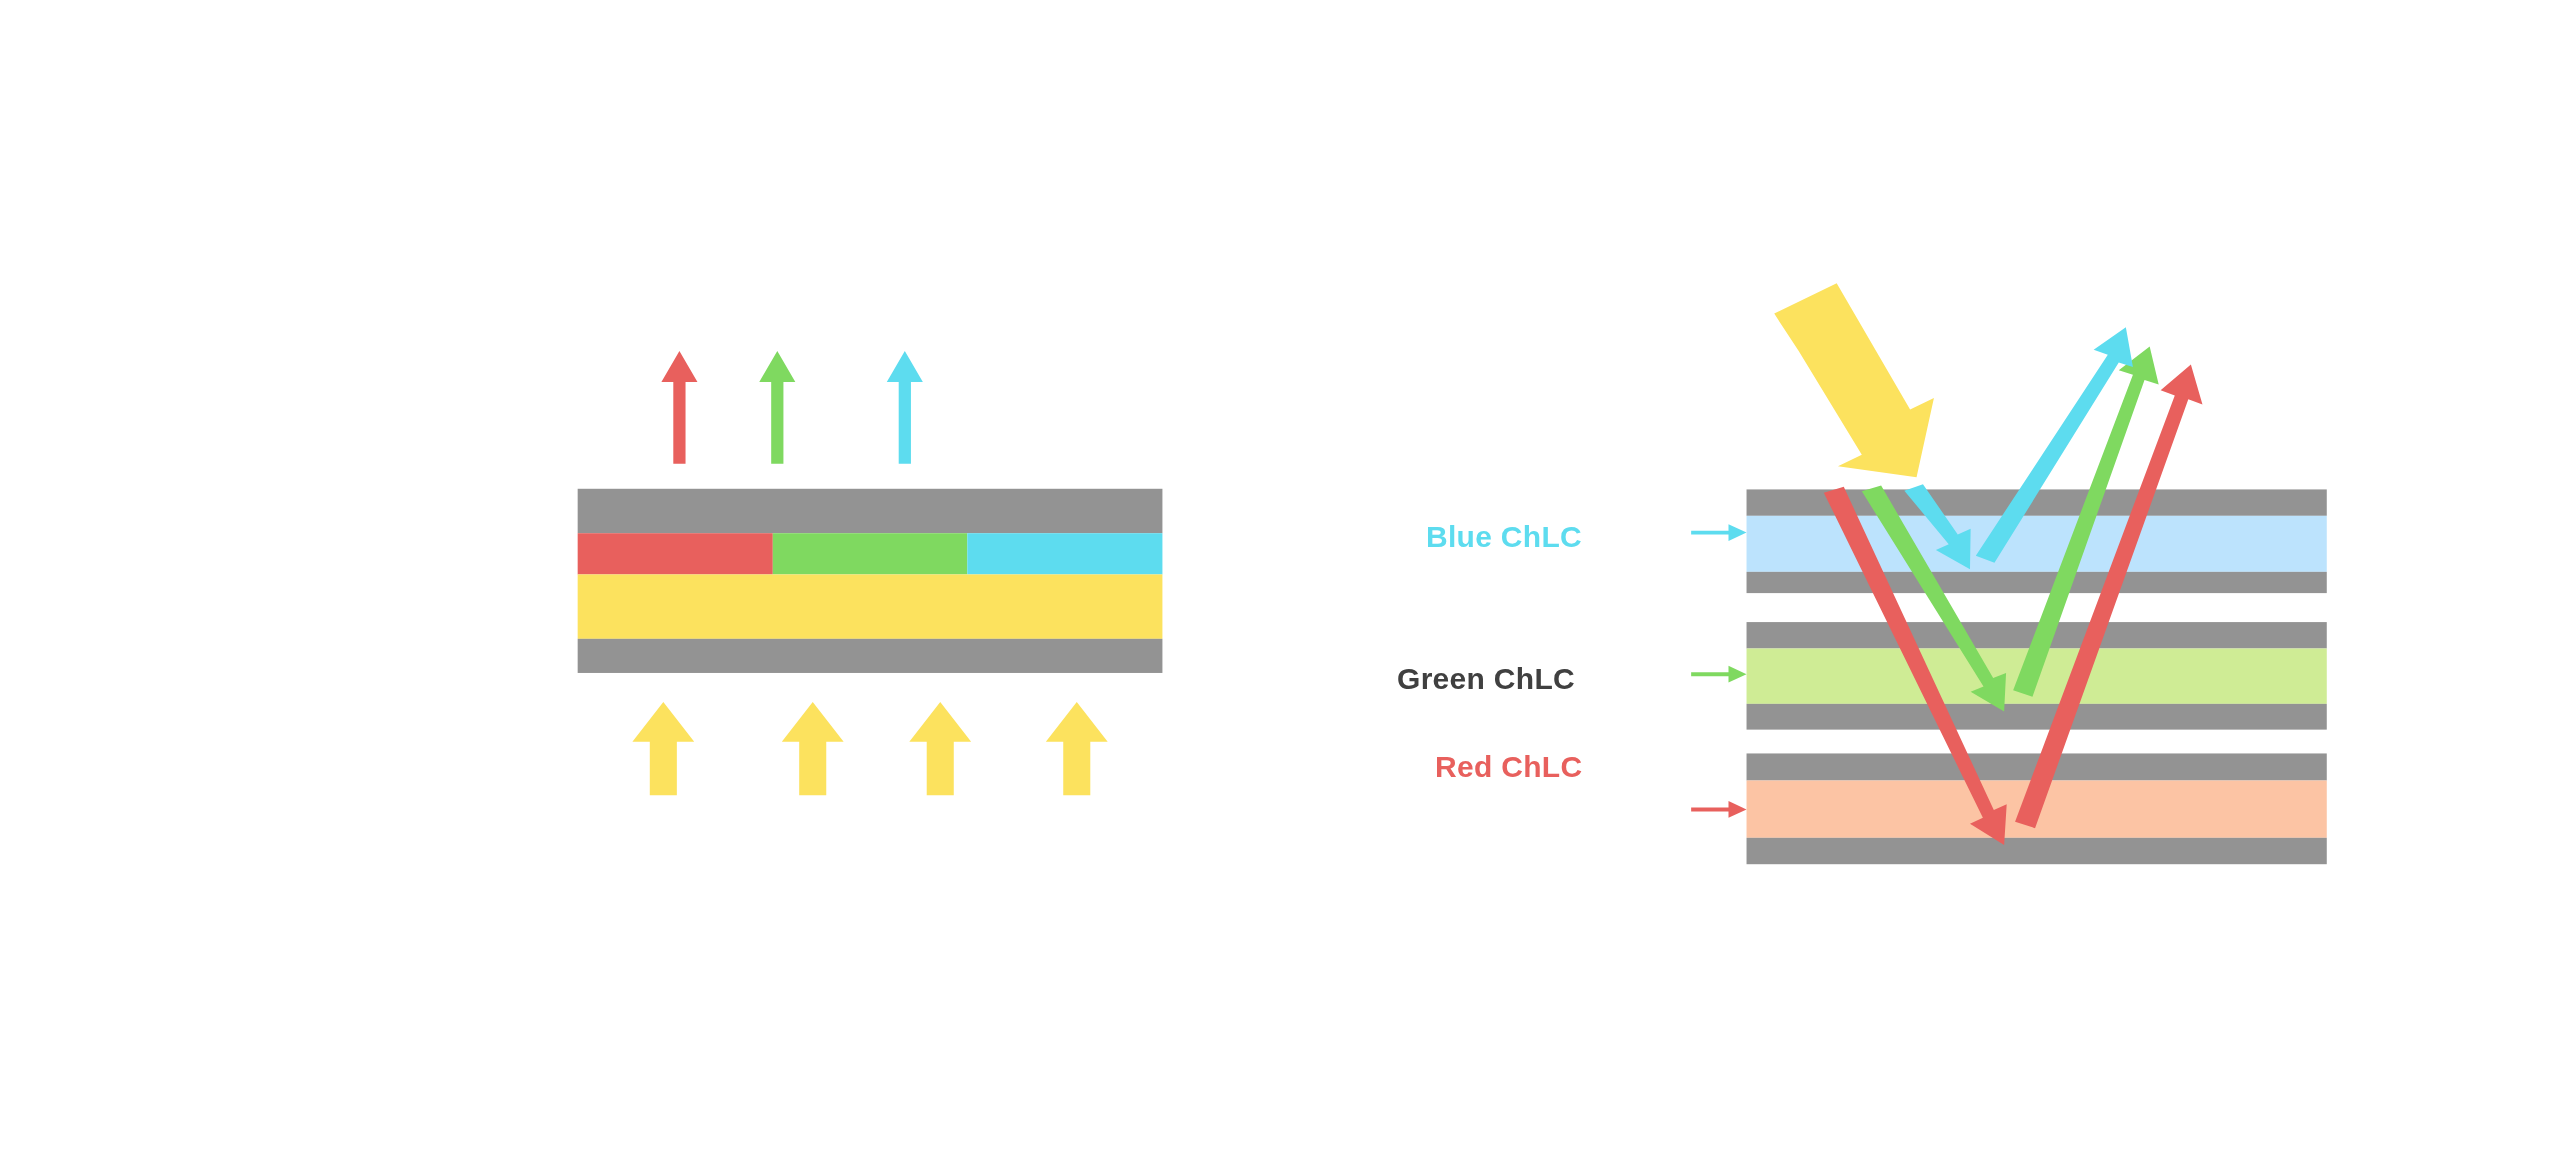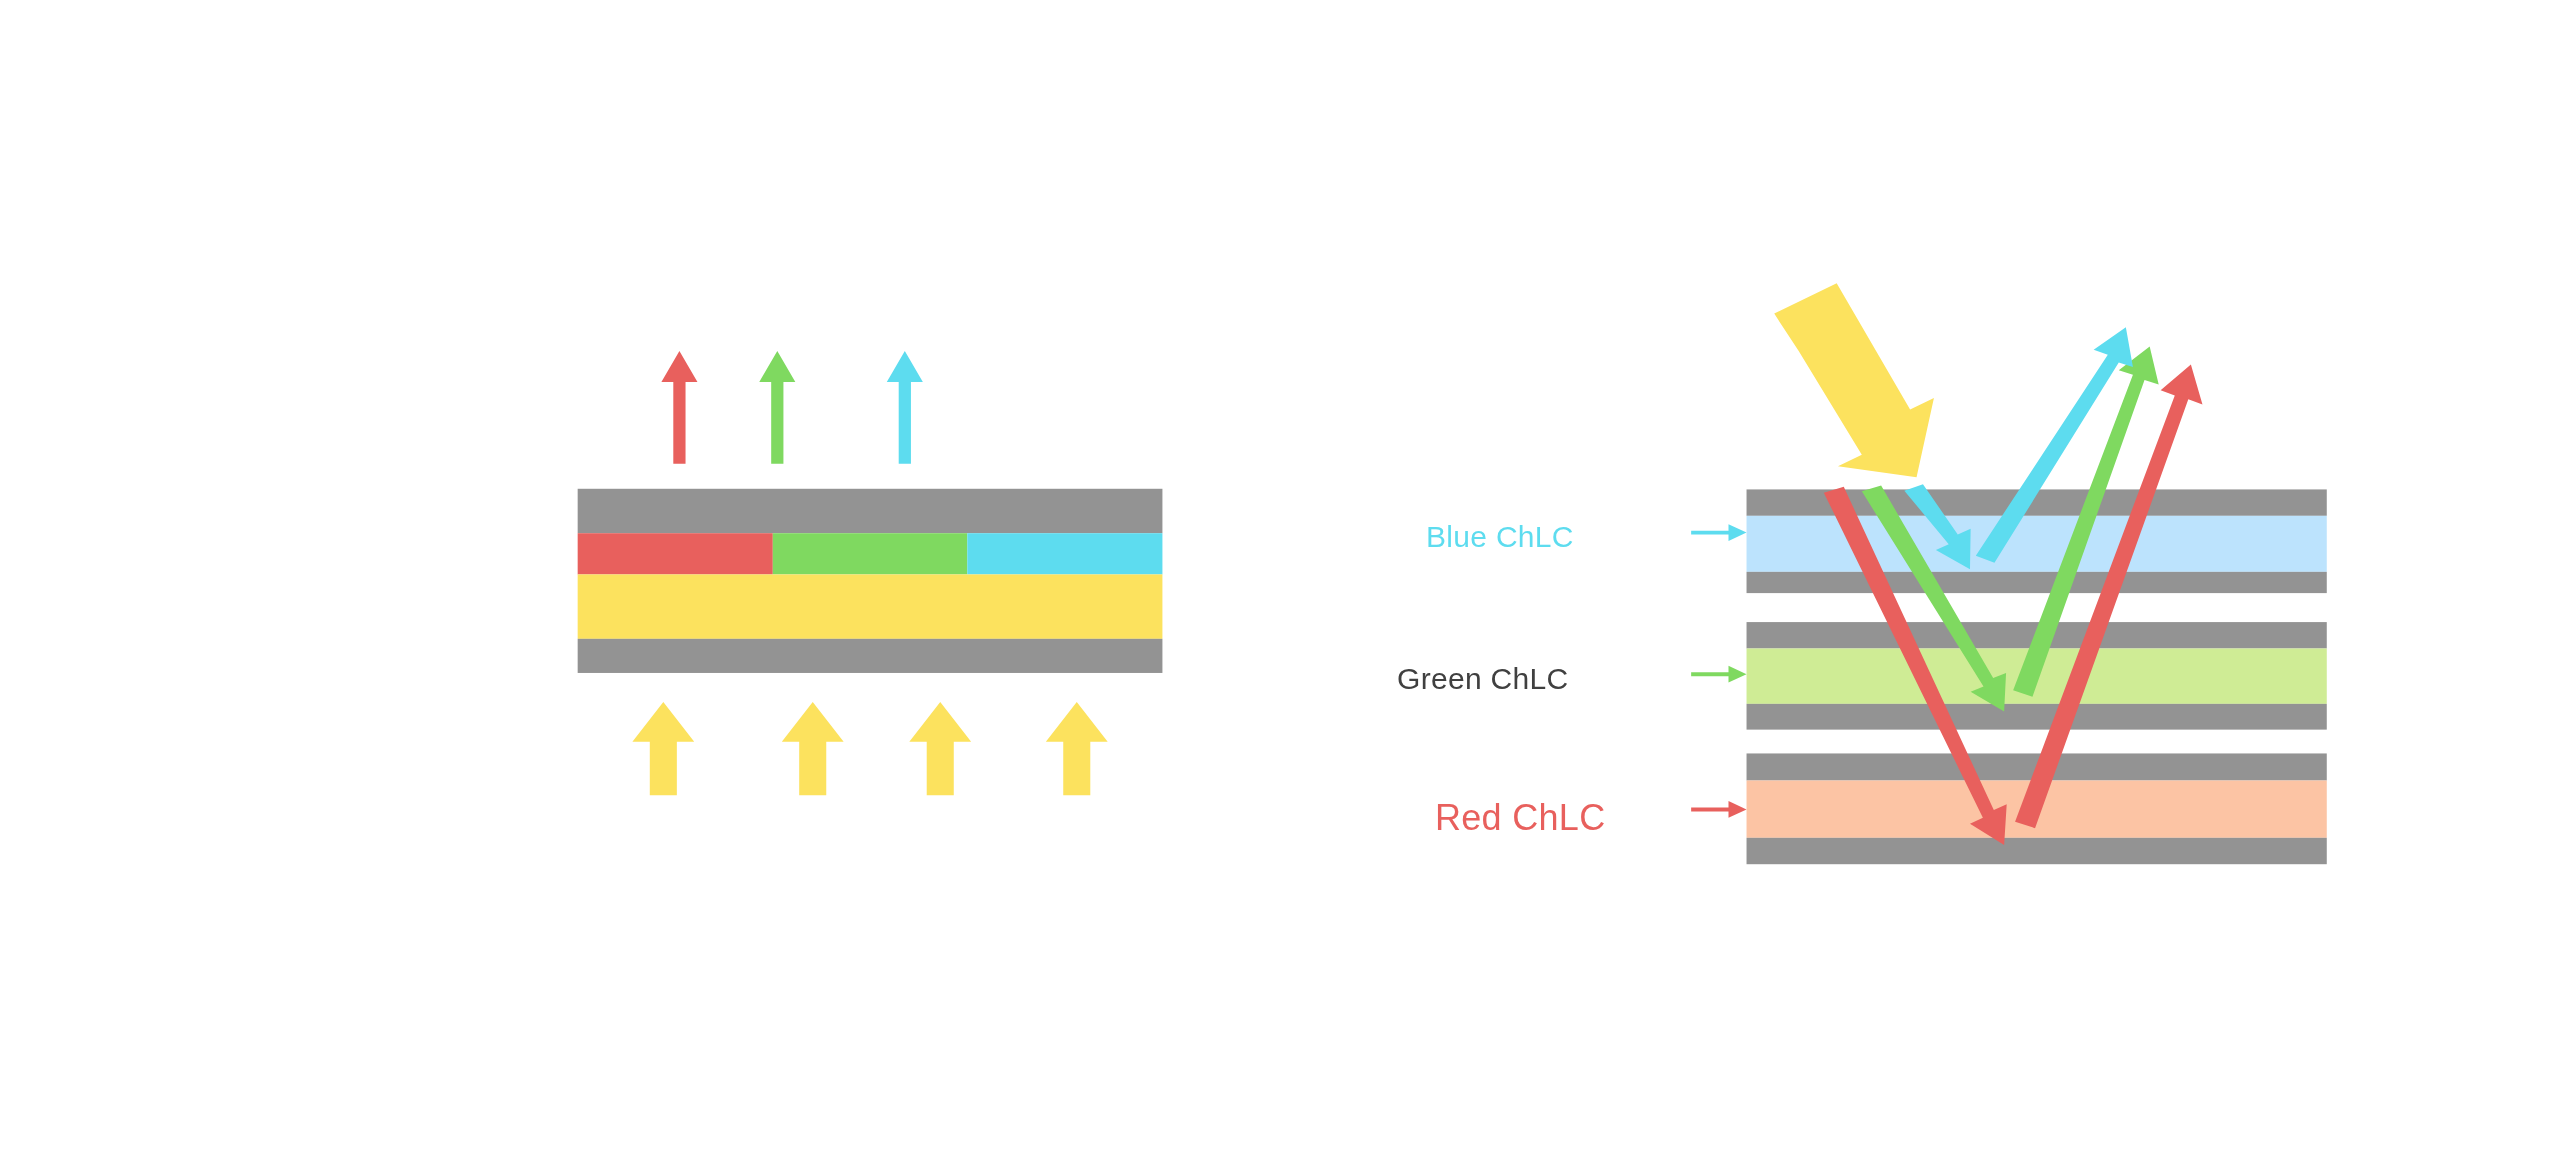--- a/index.html
+++ b/index.html
@@ -4,21 +4,21 @@
 <title>ChLC Stack Diagram</title>
 <style>
   html,body{margin:0;padding:0;background:#ffffff;}
   body{
     width:2576px;height:1154px;position:relative;overflow:hidden;
     font-family:"Liberation Sans","DejaVu Sans",sans-serif;
   }
   .canvas{position:absolute;inset:0;width:2576px;height:1154px;}
   svg.layer{position:absolute;top:0;left:0;width:2576px;height:1154px;overflow:visible;}
   .lbl{
-    position:absolute;white-space:nowrap;font-weight:400;
+    position:absolute;white-space:nowrap;font-weight:700;
     font-family:"Liberation Sans","DejaVu Sans",sans-serif;
     letter-spacing:0.3px;
   }
 </style>
 </head>
 <body>
 
 <div class="canvas">
 
   <svg class="layer" viewBox="0 0 4000 1792" preserveAspectRatio="none">
@@ -110,16 +110,16 @@
     <g>
       <line x1="2626" y1="1257" x2="2690" y2="1257" stroke="#E8605D" stroke-width="6"></line>
       <polygon fill="#E8605D" points="2712,1257 2684,1244 2684,1270"></polygon>
     </g>
   </svg>
 
   <div class="lbl" id="lbl-blue" style="left: 1426px; top: 520px; color: rgb(93, 220, 239); font-size: 30px;">Blue ChLC</div>
 
   <div class="lbl" id="lbl-green" style="left: 1397px; top: 662px; color: #404040; font-size: 30px;">Green ChLC</div>
 
-  <div class="lbl" id="lbl-red" style="left: 1435px; top: 797px; color: rgb(232, 96, 93); font-size: 36px;">Red ChLC</div>
+  <div class="lbl" id="lbl-red" style="left: 1435px; top: 750px; color: rgb(232, 96, 93); font-size: 30px;">Red ChLC</div>
 
 </div>
 
 
 </body></html>

